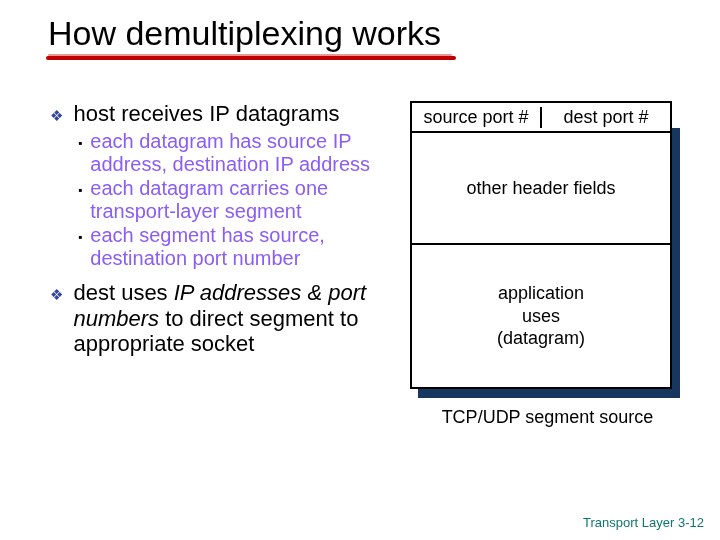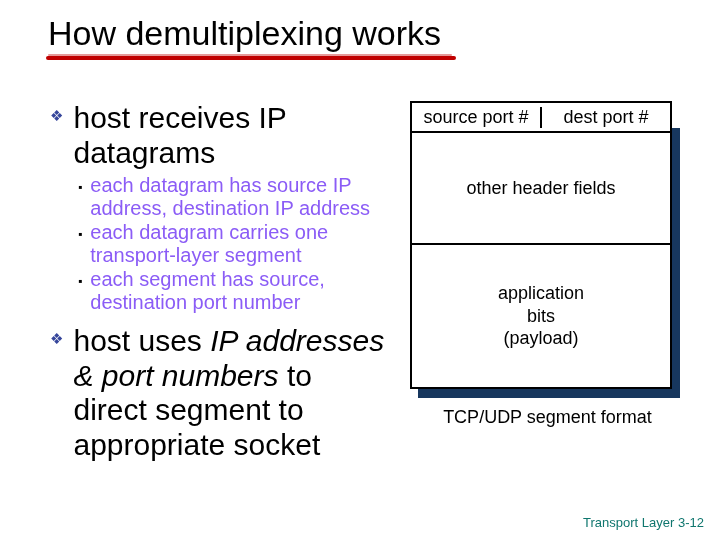--- a/index.html
+++ b/index.html
@@ -61,21 +61,21 @@
     margin-bottom: 4px;
   }
   .dia {
     color: #36469b;
     font-size: 15px;
     margin-right: 10px;
     margin-top: 6px;
     flex-shrink: 0;
   }
   .main-text {
-    font-size: 30px;
+    font-size: 22px;
     line-height: 1.15;
     color: #000;
   }
   .sub-list {
     margin-left: 28px;
     margin-top: 4px;
     margin-bottom: 10px;
   }
   .bullet-sub {
     display: flex;
@@ -205,45 +205,45 @@
         </div>
         <div class="bullet-sub">
           <span class="sq">▪</span>
           <span class="sub-text">each segment has source, destination port number</span>
         </div>
       </div>
 
       <div class="bullet-main">
         <span class="dia">❖</span>
         <span class="main-text">
-          <span>host uses </span><span class="italic">IP addresses &amp; port numbers</span><span> to direct segment to appropriate socket</span>
+          <span>dest uses </span><span class="italic">IP addresses &amp; port numbers</span><span> to direct segment to appropriate socket</span>
         </span>
       </div>
 
     </div>
 
     <div class="right">
       <div class="diag-wrap">
 
 
         <div class="seg-shadow"></div>
         <div class="seg-table">
           <div class="seg-row row-ports">
             <div class="port-cell">source port #</div>
             <div class="port-cell">dest port #</div>
           </div>
           <div class="seg-row row-other">other header fields</div>
           <div class="seg-row row-payload">
             <div>application</div>
-            <div>bits</div>
-            <div>(payload)</div>
+            <div>uses</div>
+            <div>(datagram)</div>
           </div>
         </div>
 
-        <div class="caption">TCP/UDP segment format</div>
+        <div class="caption">TCP/UDP segment source</div>
       </div>
     </div>
   </div>
 
   <div class="footer">
     <span>Transport Layer</span>
     <span>3-12</span>
   </div>
 </div>
 

